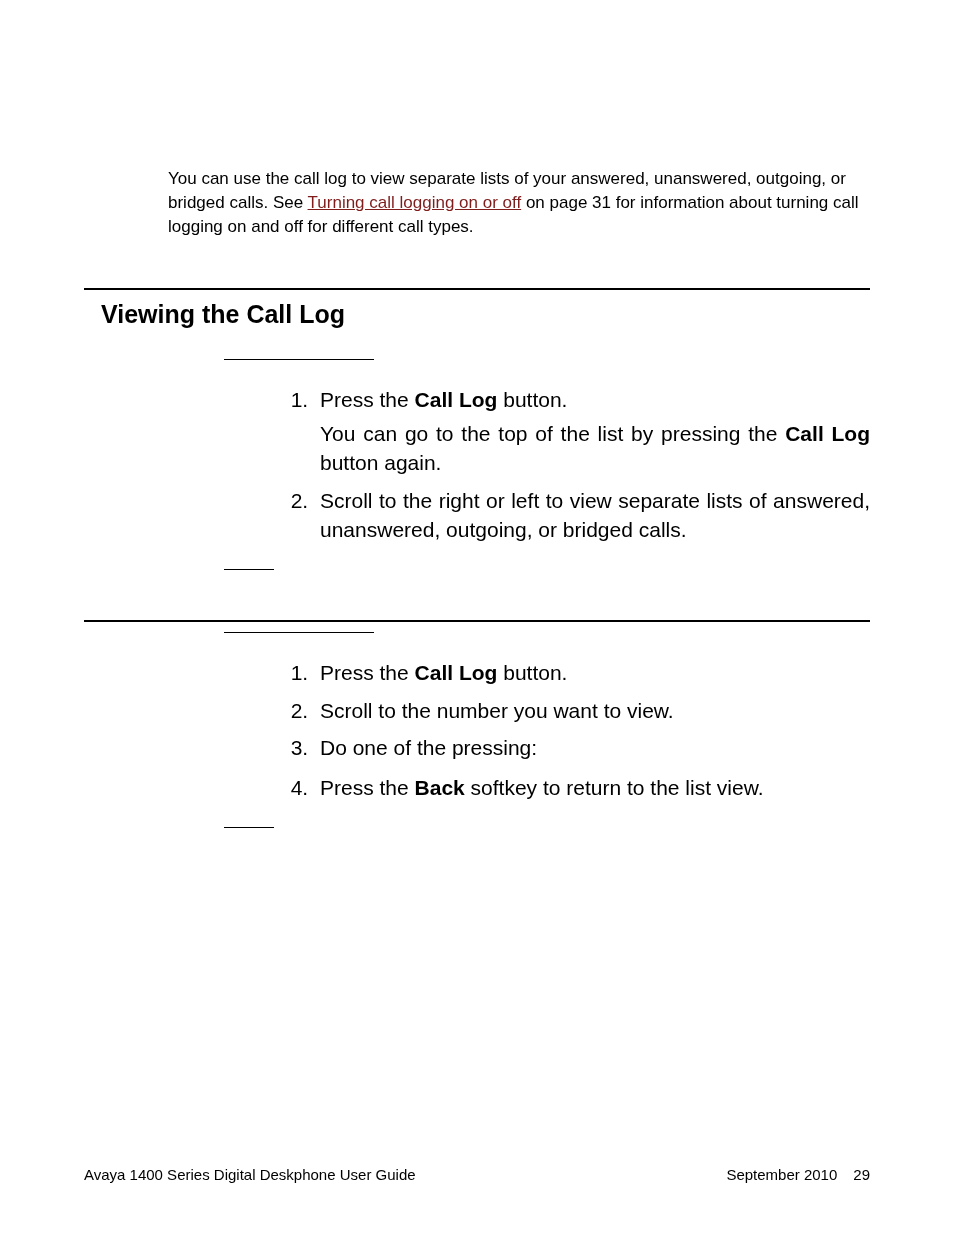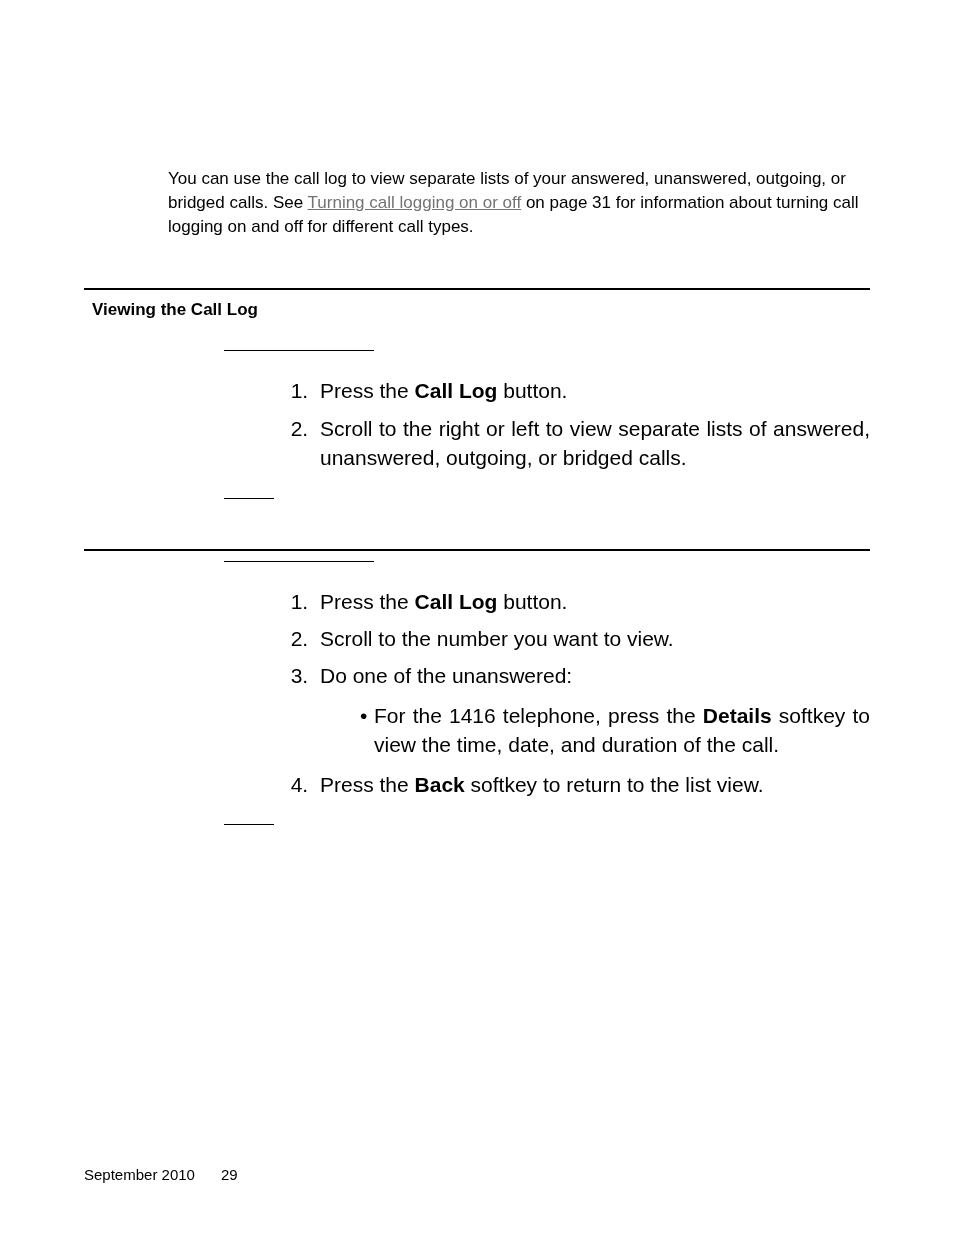--- a/index.html
+++ b/index.html
@@ -22,32 +22,32 @@
     font-size: 30px;
     font-weight: bold;
     margin: 0 0 70px 0;
   }
   .intro {
     margin-left: 84px;
     font-size: 17px;
     line-height: 1.4;
   }
   a.link {
-    color: #737373;
+    color: #7f1d1d;
     text-decoration: underline;
   }
   .section-rule-thick {
     border: none;
     border-top: 2px solid #000;
     margin: 50px 0 10px 0;
   }
   .section-title {
-    font-size: 17px;
+    font-size: 25px;
     font-weight: bold;
-    margin: 0 0 30px 8px;
+    margin: 0 0 30px 17px;
   }
   .short-rule-top {
     margin-left: 140px;
     width: 150px;
     border: none;
     border-top: 1.5px solid #000;
     margin-bottom: 25px;
   }
   .short-rule-bottom {
     margin-left: 140px;
@@ -89,65 +89,66 @@
   }
   .footer {
     position: absolute;
     bottom: 52px;
     left: 84px;
     right: 84px;
     font-size: 15px;
     display: flex;
     justify-content: space-between;
   }
-  .footer-right { display: flex; gap: 26px; }
+  .footer-right { display: flex; gap: 16px; }
   b { font-weight: bold; }
 </style>
 </head>
 <body>
 
 <div class="page">
 
   <p class="intro">
     <span>You can use the call log to view separate lists of your answered, unanswered, outgoing, or bridged calls. See </span><a href="#" class="link">Turning call logging on or off</a><span> on page 31 for information about turning call logging on and off for different call types.</span>
   </p>
 
   <hr class="section-rule-thick">
   <h2 class="section-title">Viewing the Call Log</h2>
 
   <hr class="short-rule-top">
   <ol class="steps">
     <li>
       <span>Press the </span><b>Call Log</b><span> button.</span>
+      <div class="sub">
+        <span>You can go to the top of the list by pressing the </span><b>Call Log</b><span> button again.</span>
+      </div>
     </li>
     <li>Scroll to the right or left to view separate lists of answered, unanswered, outgoing, or bridged calls.</li>
   </ol>
   <hr class="short-rule-bottom">
 
   <hr class="section-rule-thick">
 
   <hr class="short-rule-top">
   <ol class="steps">
     <li>
       <span>Press the </span><b>Call Log</b><span> button.</span>
     </li>
     <li>Scroll to the number you want to view.</li>
     <li>
-      <span>Do one of the unanswered:</span>
+      <span>Do one of the pressing:</span>
       <ul class="bullets">
-        <li>
-          <span>For the 1416 telephone, press the </span><b>Details</b><span> softkey to view the time, date, and duration of the call.</span>
-        </li>
       </ul>
     </li>
     <li>
       <span>Press the </span><b>Back</b><span> softkey to return to the list view.</span>
     </li>
   </ol>
   <hr class="short-rule-bottom">
 </div>
 
 <div class="footer">
+  <span>Avaya 1400 Series Digital Deskphone User Guide</span>
   <span class="footer-right">
     <span>September 2010</span>
     <span>29</span>
   </span>
 </div>
 
 </body></html>

